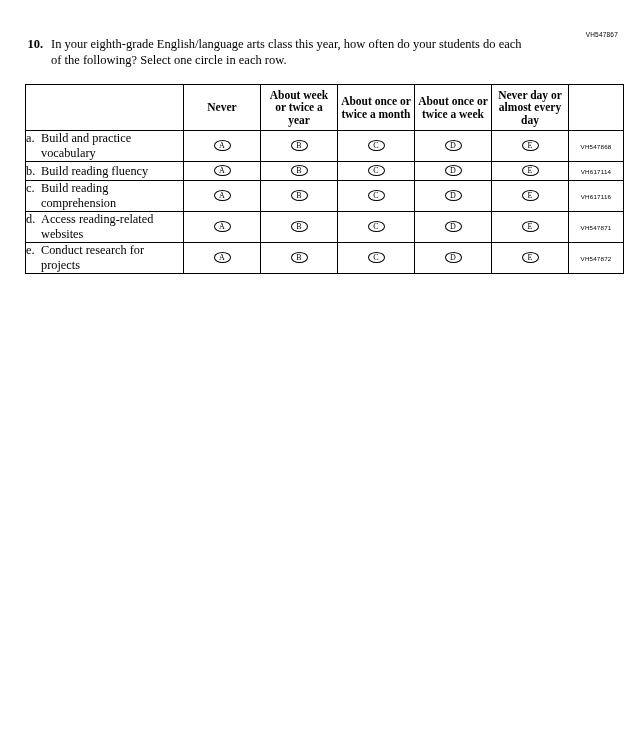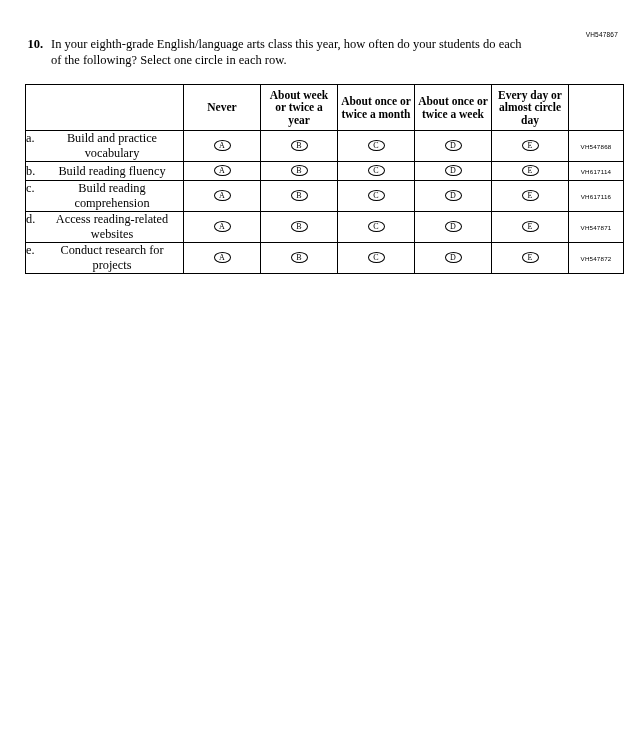--- a/index.html
+++ b/index.html
@@ -103,21 +103,20 @@
   .stem-inner {
     display: flex;
     align-items: flex-start;
   }
   .stem-letter {
     width: 15px;
     flex: 0 0 15px;
   }
   .stem-label {
     flex: 1 1 auto;
-    text-align: center;
   }
 
   .opt-cell {
     text-align: center;
   }
   .code-cell {
     text-align: center;
     font-family: "Liberation Sans", sans-serif;
     font-size: 6.2px;
     letter-spacing: 0.2px;
@@ -169,21 +168,21 @@
       <col class="col-opt">
       <col class="col-code">
     </colgroup>
     <thead>
       <tr>
         <th class="col-stem hdr-blank"></th>
         <th class="col-opt">Never</th>
         <th class="col-opt">About week or twice a year</th>
         <th class="col-opt">About once or twice a month</th>
         <th class="col-opt">About once or twice a week</th>
-        <th class="col-opt">Every day or almost circle day</th>
+        <th class="col-opt">Never day or almost every day</th>
         <th class="col-code hdr-blank"></th>
       </tr>
     </thead>
     <tbody>
       <tr>
         <td class="stem-cell">
           <div class="stem-inner">
             <span class="stem-letter">a.</span>
             <span class="stem-label">Build and practice vocabulary</span>
           </div>

